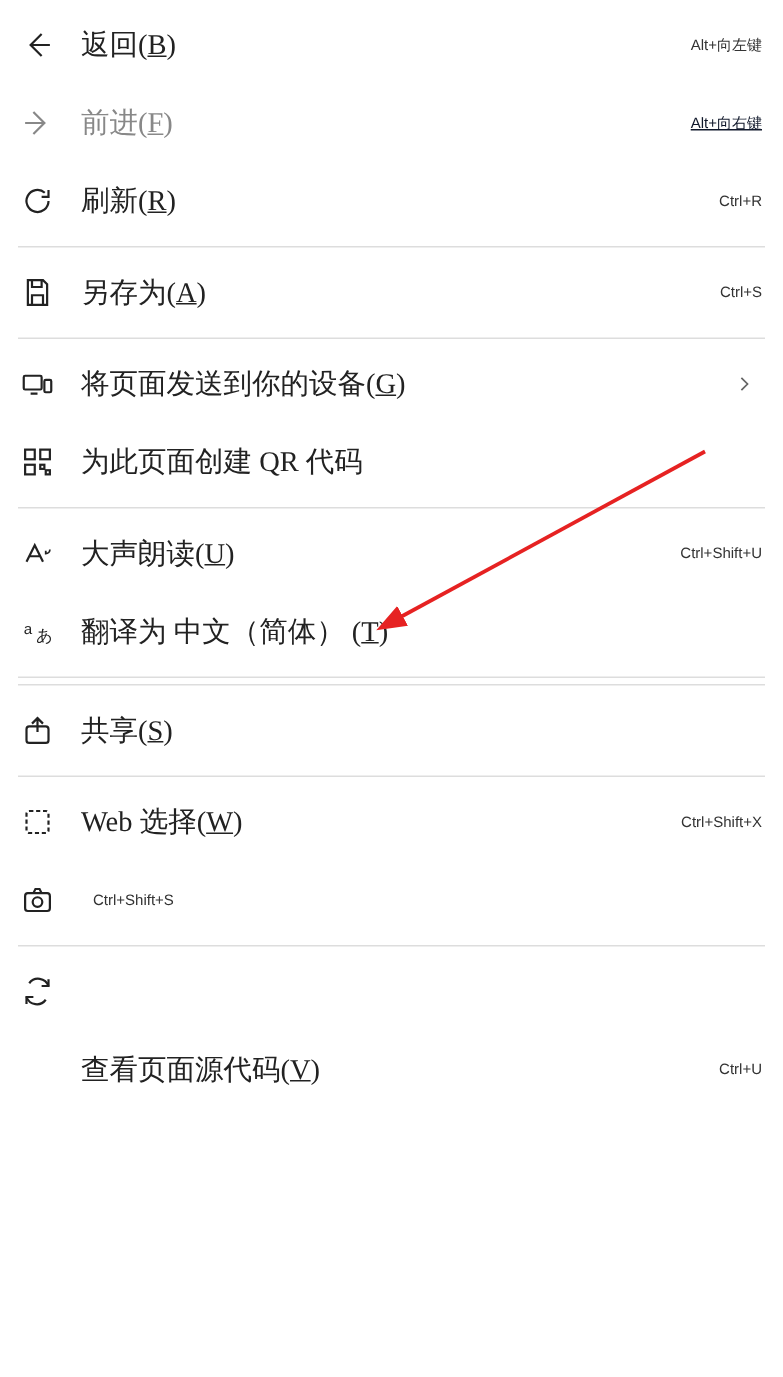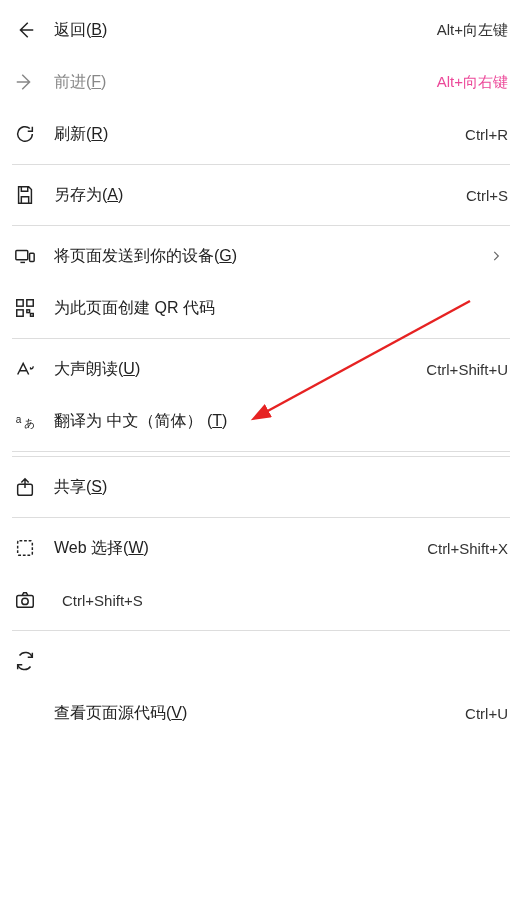--- a/index.html
+++ b/index.html
@@ -20,23 +20,23 @@
     }
     .menu-item.disabled { color: #888; }
     .icon-slot {
       width: 40px;
       display: flex;
       align-items: center;
       justify-content: flex-start;
       flex-shrink: 0;
     }
     .icon-slot svg { width: 22px; height: 22px; }
-    .label { flex: 1; font-size: 16px; }
-    .shortcut { font-size: 15px; color: #333; margin-left: 8px; white-space: nowrap; }
-    .menu-item.disabled .shortcut { color: #ec4899; }
+    .label { flex: 1; font-size: 19px; font-family: Liberation Serif, serif; }
+    .shortcut { font-size: 10px; color: #333; margin-left: 8px; white-space: nowrap; }
+    .menu-item.disabled .shortcut { color: #0f172a; text-decoration: underline; }
     .chevron { width: 24px; display: flex; justify-content: center; color: #666; flex-shrink: 0; }
     .chevron svg { width: 14px; height: 14px; }
     .divider { height: 1px; background: #ddd; margin: 4px 12px; }
     u { text-decoration: underline; }
     .arrow-overlay {
       position: absolute;
       pointer-events: none;
       z-index: 10;
     }
     .idm-icon {

